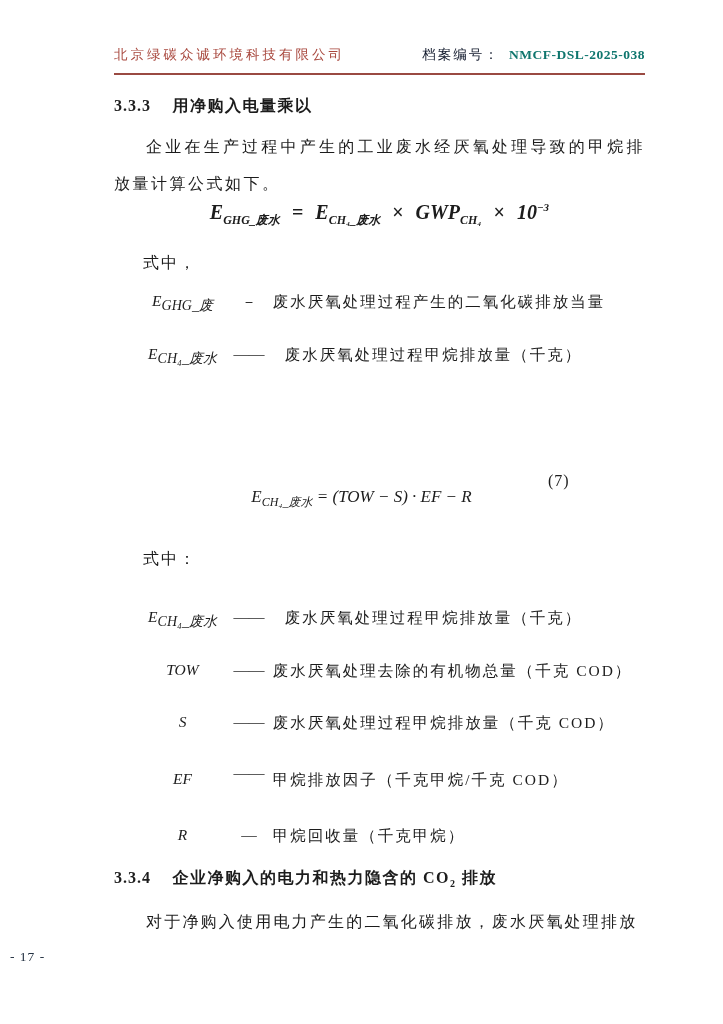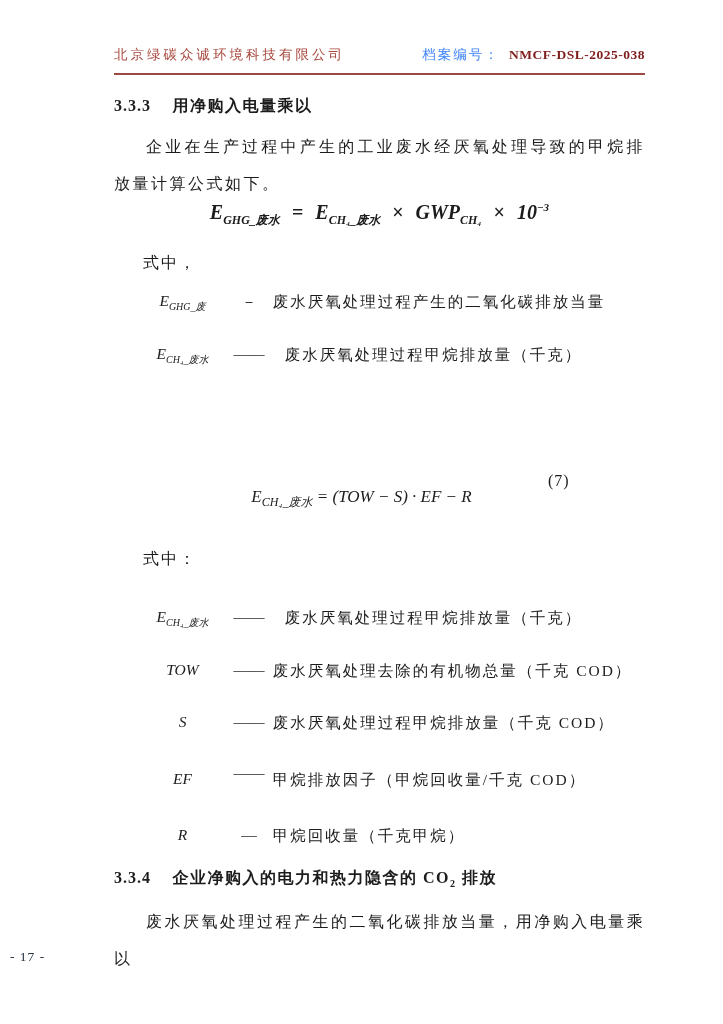--- a/index.html
+++ b/index.html
@@ -8,22 +8,22 @@
     font-family:"Liberation Serif","DejaVu Serif",serif;color:#1c1c1c;overflow:hidden;margin-left:10px;
   }
   
   .hdr{
     position:absolute;top:46px;left:104px;width:531px;
     display:flex;justify-content:space-between;align-items:flex-end;
     padding-bottom:9px;border-bottom:2px solid #9a4a42;
   }
   .hdr-company{color:#a8473d;font-size:13.5px;letter-spacing:3px;}
   .hdr-right{font-size:13.5px;white-space:nowrap;}
-  .hdr-label{color:#3b82f6;letter-spacing:2px;}
-  .hdr-no{color:#7f1d1d;font-weight:600;margin-left:6px;letter-spacing:.5px;}
+  .hdr-label{color:#0f172a;letter-spacing:2px;}
+  .hdr-no{color:#0f766e;font-weight:600;margin-left:6px;letter-spacing:.5px;}
   
   .sec-h{position:absolute;left:104px;font-weight:bold;font-size:16px;letter-spacing:1.5px;white-space:nowrap;}
   .sec-h .num{letter-spacing:1px;margin-right:16px;}
   .sec-h sub{font-size:10px;}
   
   .para{
     position:absolute;left:104px;width:531px;
     font-size:16px;line-height:37px;letter-spacing:2.5px;
     text-align:justify;text-indent:2em;
   }
@@ -39,21 +39,21 @@
   .formula-seven{top:487px;font-size:17px;transform:translateX(-18px);}
   .eq-number{position:absolute;left:538px;top:472px;font-size:16px;font-style:normal;letter-spacing:1px;}
   
   .where{position:absolute;left:133px;font-size:16px;letter-spacing:2px;}
   
   .def{position:absolute;left:130px;font-size:15.5px;white-space:nowrap;}
   .def .sym{
     display:inline-block;width:85px;text-align:center;
     font-style:italic;letter-spacing:0;vertical-align:top;
   }
-  .def .sym sub{font-size:10px;}
+  .def .sym sub{font-size:14px;}
   .def .dash{display:inline-block;width:40px;text-align:center;vertical-align:top;letter-spacing:0;}
   .def .dash.raised{position:relative;top:-6px;}
   .def .desc{display:inline-block;letter-spacing:2px;vertical-align:top;}
   .def .desc .line{display:block;line-height:43px;}
   .def .desc sub{font-size:10px;letter-spacing:0;}
   .def .desc .sym2{font-style:italic;letter-spacing:0;}
   
   .footer{
     position:absolute;left:0;top:949px;width:723px;
     font-size:13.5px;color:#223041;letter-spacing:1px;
@@ -126,31 +126,31 @@
 
   <div class="def" style="top:713px;">
     <span class="sym"><span>S</span><sub></sub></span>
     <span class="dash">——</span>
     <span class="desc">废水厌氧处理过程甲烷排放量（千克 COD）</span>
   </div>
 
   <div class="def" style="top:770px;">
     <span class="sym"><span>EF</span><sub></sub></span>
     <span class="dash raised">——</span>
-    <span class="desc">甲烷排放因子（甲烷回收量/千克 COD）</span>
+    <span class="desc">甲烷排放因子（千克甲烷/千克 COD）</span>
   </div>
 
   <div class="def" style="top:826px;">
     <span class="sym"><span>R</span><sub></sub></span>
     <span class="dash">—</span>
     <span class="desc">甲烷回收量（千克甲烷）</span>
   </div>
 
   <div class="sec-h" style="top:868px;">
     <span class="num">3.3.4</span>
     <span><span>企业净购入的电力和热力隐含的 CO</span><sub>2</sub><span> 排放</span></span>
   </div>
 
-  <div class="para" style="top:903px;letter-spacing:2.2px;">废水厌氧处理过程产生的二氧化碳排放当量，用净购入电量乘以</div>
+  <div class="para" style="top:903px;letter-spacing:2.2px;">对于净购入使用电力产生的二氧化碳排放，废水厌氧处理排放</div>
 
   <div class="footer">- 17 -</div>
 
 </div>
 
 </body></html>

